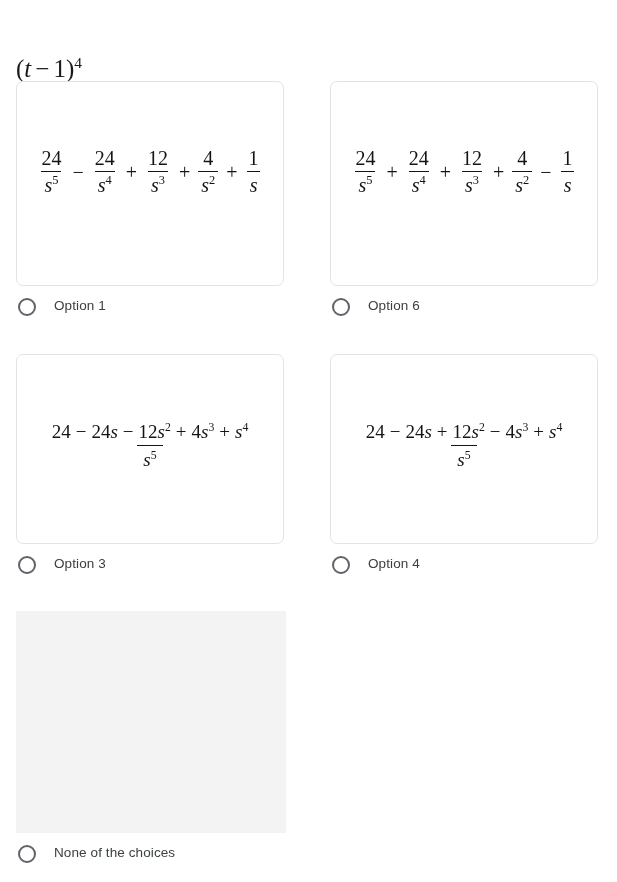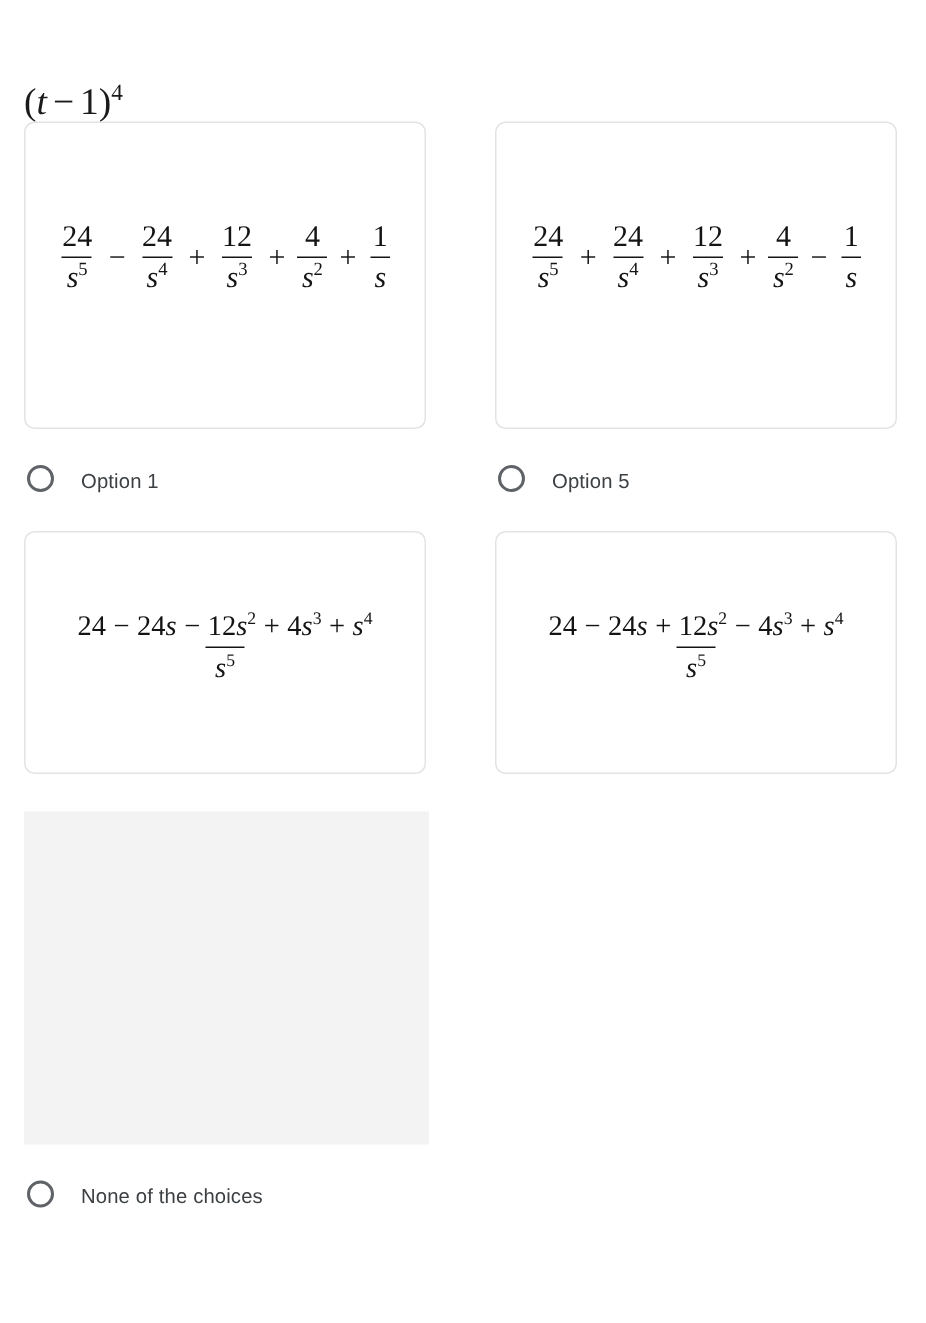--- a/index.html
+++ b/index.html
@@ -61,21 +61,21 @@
     box-sizing: border-box;
     border: 1px solid #e3e3e3;
     border-radius: 7px;
     background: #ffffff;
     display: flex;
     align-items: center;
     justify-content: center;
     overflow: hidden;
   }
   .option-card.tall { height: 205px; }
-  .option-card.row2 { height: 162px; }
+  .option-card.row2 { height: 190px; }
 
   .option-card.blank {
     border: none;
     border-radius: 0;
     background: #f3f3f3;
     width: 270px;
     height: 222px;
   }
 
   
@@ -119,21 +119,21 @@
   }
   .op {
     padding: 0 7px;
     font-style: normal;
   }
   .op-tight { padding: 0 5px; font-style: normal; }
 
   
   .radio-row {
     display: flex;
-    align-items: flex-end;
+    align-items: flex-start;
     height: 30px;
     margin-top: 12px;
   }
   .radio {
     width: 18px;
     height: 18px;
     min-width: 18px;
     box-sizing: border-box;
     border: 2px solid #5f6368;
     border-radius: 50%;
@@ -221,50 +221,58 @@
             </span>
             <span class="op">−</span>
             <span class="frac">
               <span class="num">1</span>
               <span class="den">s</span>
             </span>
           </div>
       </div>
       <div class="radio-row">
         <span class="radio"></span>
-        <span class="radio-label">Option 5</span>
+        <span class="radio-label">Option 6</span>
       </div>
     </div>
 
   </div>
 
   <div class="row-gap"></div>
 
   <div class="option-row row-2">
 
     <div class="option-cell">
       <div class="option-card row2">
         <div class="math row2">
             <span class="frac big">
               <span class="num"><span><span class="mn">24</span></span><span class="op-tight">−</span><span><span class="mn">24</span><span class="mi">s</span></span><span class="op-tight">−</span><span><span class="mn">12</span><span class="mi">s</span><span class="sup-n">2</span></span><span class="op-tight">+</span><span><span class="mn">4</span><span class="mi">s</span><span class="sup-n">3</span></span><span class="op-tight">+</span><span><span class="mi">s</span><span class="sup-n">4</span></span></span>
               <span class="den">s<span class="sup-n">5</span></span>
             </span>
           </div>
       </div>
+      <div class="radio-row">
+        <span class="radio"></span>
+        <span class="radio-label">Option 3</span>
+      </div>
     </div>
 
     <div class="option-cell">
       <div class="option-card row2">
         <div class="math row2">
             <span class="frac big">
               <span class="num"><span><span class="mn">24</span></span><span class="op-tight">−</span><span><span class="mn">24</span><span class="mi">s</span></span><span class="op-tight">+</span><span><span class="mn">12</span><span class="mi">s</span><span class="sup-n">2</span></span><span class="op-tight">−</span><span><span class="mn">4</span><span class="mi">s</span><span class="sup-n">3</span></span><span class="op-tight">+</span><span><span class="mi">s</span><span class="sup-n">4</span></span></span>
               <span class="den">s<span class="sup-n">5</span></span>
             </span>
           </div>
       </div>
+      <div class="radio-row">
+        <span class="radio"></span>
+        <span class="radio-label">Option 4</span>
+      </div>
     </div>
 
   </div>
 
   <div class="row-gap-2"></div>
 
   <div class="option-row row-3">
 
     <div class="option-cell">
       <div class="option-card blank"></div>

